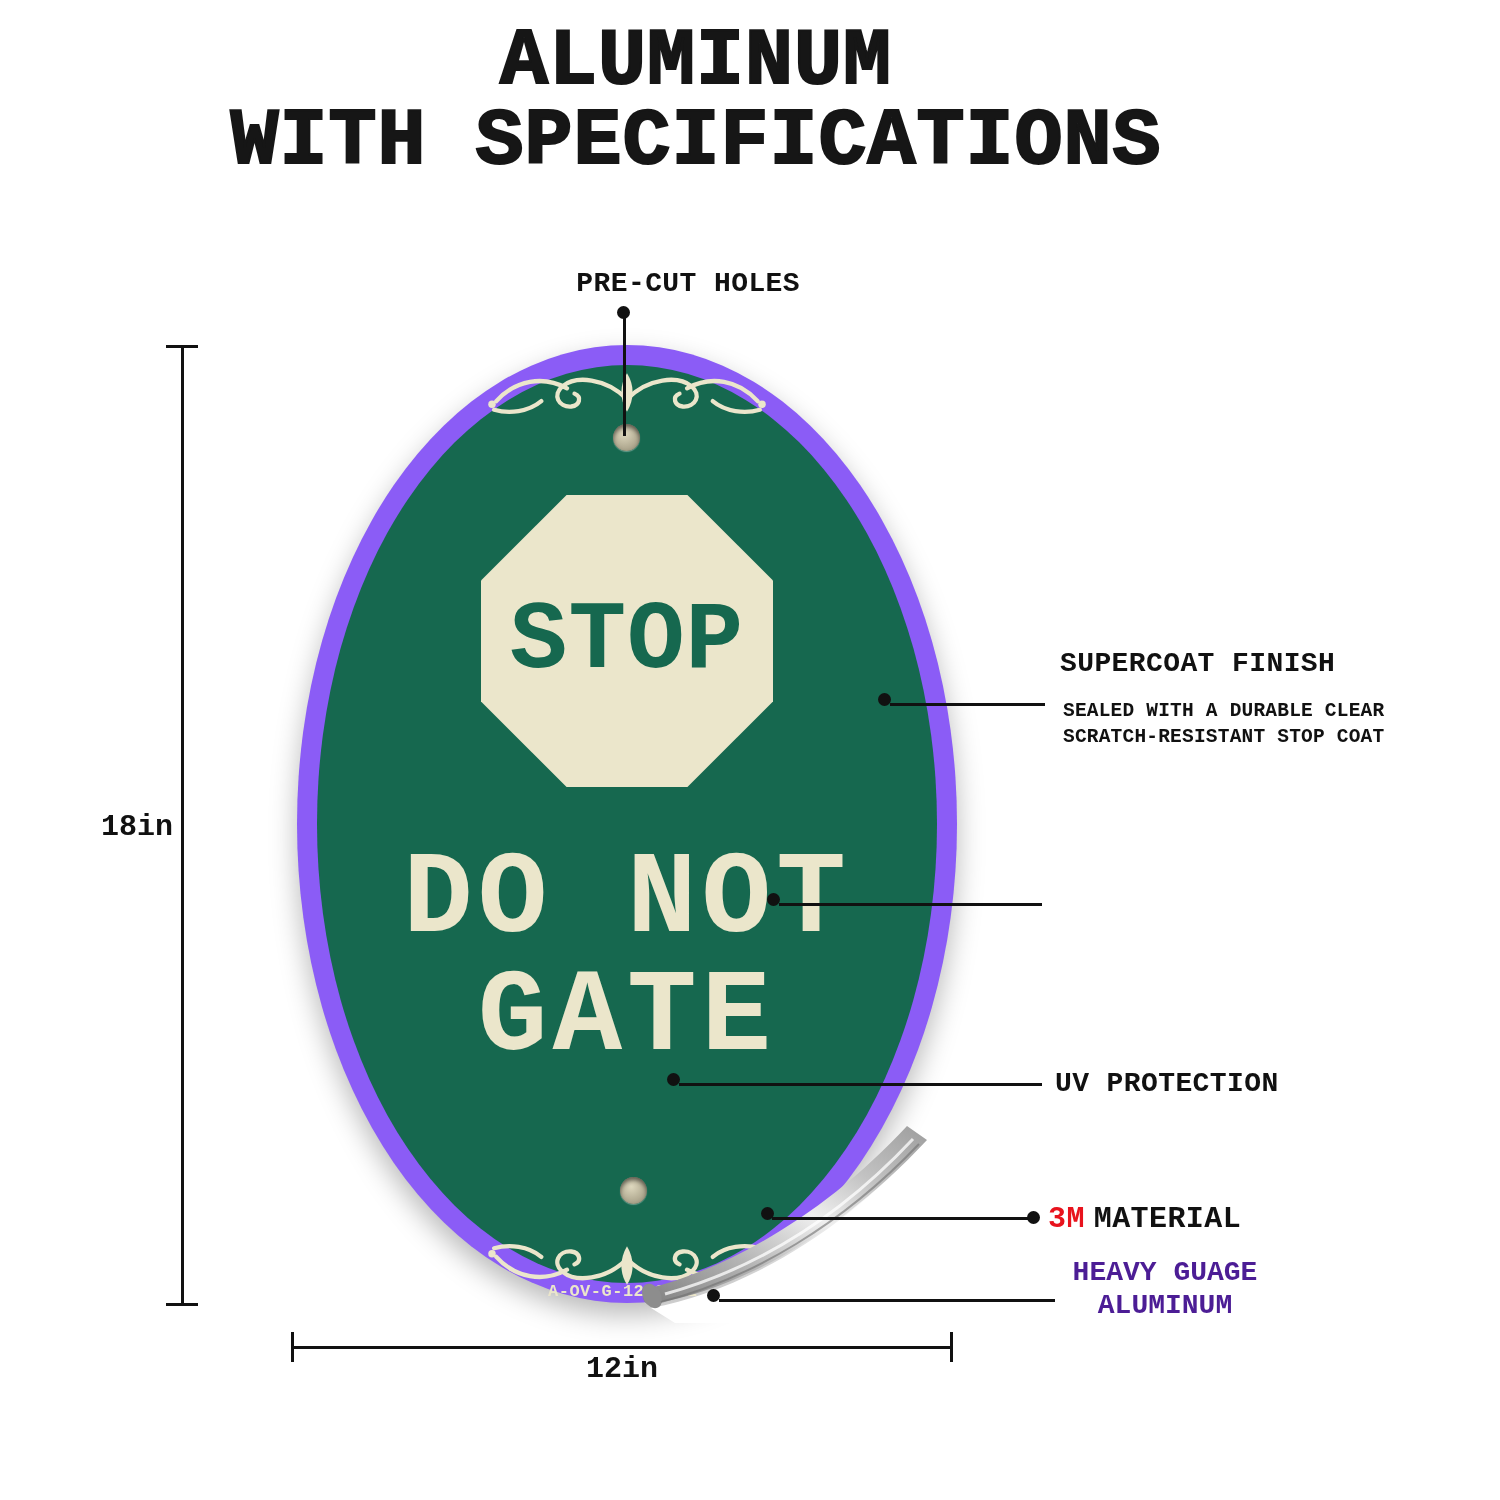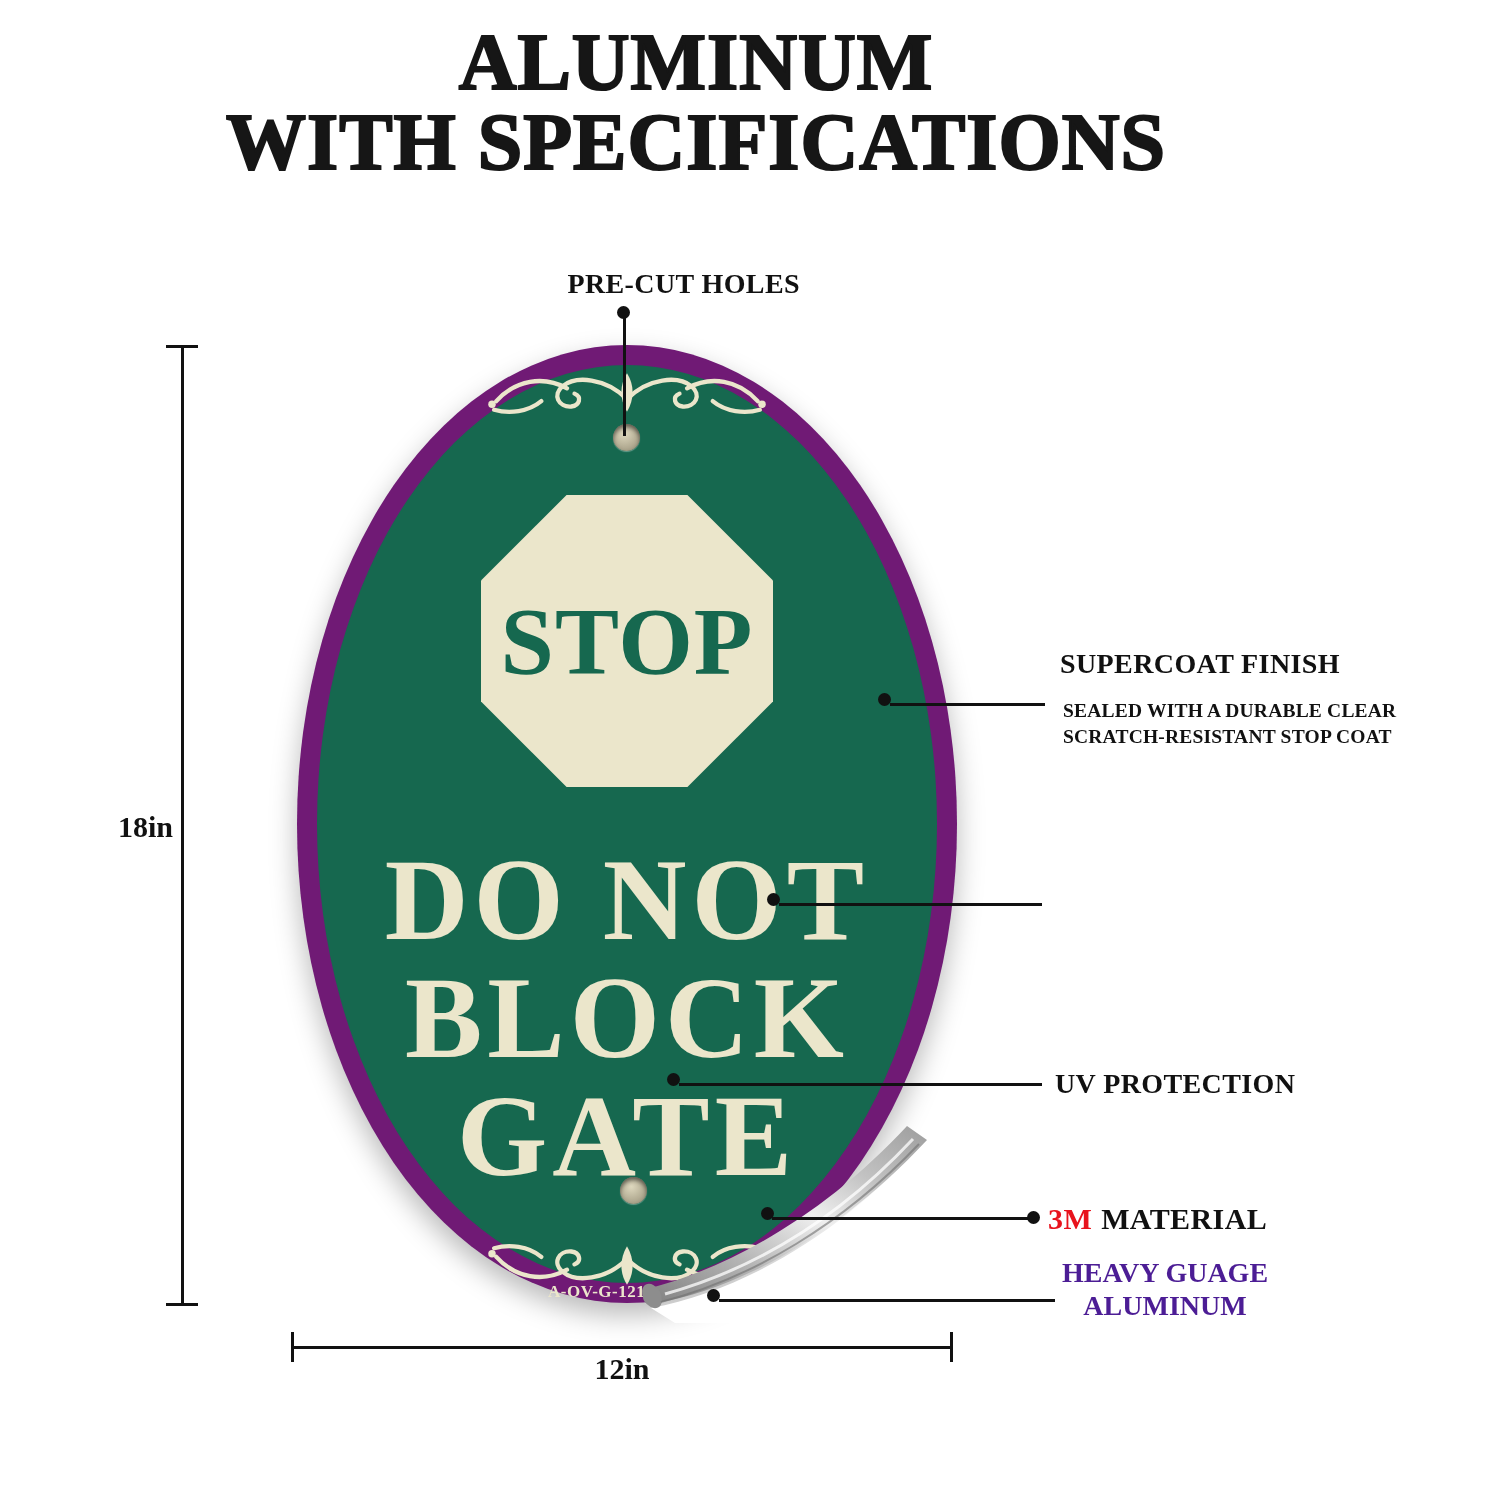--- a/index.html
+++ b/index.html
@@ -1,27 +1,27 @@
 <!DOCTYPE html>
 <html><head>
 <meta charset="utf-8">
 <style>
   html,body{margin:0;padding:0;background:#fff;}
   .canvas{position:relative;width:1481px;height:1500px;background:#ffffff;overflow:hidden;
-          font-family:Liberation Serif, serif;color:#161616;padding-left:17px;}
+          font-family:Liberation Mono, monospace;color:#161616;padding-left:17px;}
 
   
   .title{position:absolute;left:0;top:22px;width:1392px;text-align:center;font-weight:bold;
          color:#161616;-webkit-text-stroke:2.2px #161616;letter-spacing:1px;}
   .title .t1{font-size:80px;line-height:80px;}
   .title .t2{font-size:80px;line-height:80px;margin-top:0px;}
 
   
   .sign-outer{position:absolute;left:297px;top:345px;width:660px;height:958px;border-radius:50%;
-              background:#701a75;box-shadow:0 12px 28px rgba(0,0,0,0.28);}
+              background:#8b5cf6;box-shadow:0 12px 28px rgba(0,0,0,0.28);}
   .sign-inner{position:absolute;left:20px;top:20px;right:20px;bottom:20px;border-radius:50%;background:#16684F;}
   .flourish{position:absolute;left:50%;transform:translateX(-50%);width:300px;height:60px;}
   .flourish.bottom{transform:translateX(-50%) scaleY(-1);}
   .hole{position:absolute;width:27px;height:27px;border-radius:50%;
         background:radial-gradient(circle at 42% 36%, #ded8be 0%, #b6af96 55%, #938d76 100%);
         box-shadow:inset 0 3px 4px rgba(0,0,0,0.5), 0 1px 1px rgba(255,255,255,0.35);}
   .octagon{position:absolute;left:calc(50% - 146px);top:150px;width:292px;height:292px;background:#EBE6CB;
            clip-path:polygon(29.3% 0%,70.7% 0%,100% 29.3%,100% 70.7%,70.7% 100%,29.3% 100%,0% 70.7%,0% 29.3%);
            display:flex;align-items:center;justify-content:center;}
   .stop-text{font-size:96px;font-weight:bold;color:#16684F;letter-spacing:1px;}
@@ -71,21 +71,20 @@
 
     <div class="hole" style="left:calc(50% - 14px);top:79px"></div>
     <div class="hole" style="left:calc(50% - 7px);top:832px"></div>
 
     <div class="octagon">
       <span class="stop-text">STOP</span>
     </div>
 
     <div class="sign-message">
       <div>DO NOT</div>
-      <div>BLOCK</div>
       <div>GATE</div>
     </div>
 
     <svg class="flourish bottom" style="top:884px" viewBox="0 0 280 56">
       <g fill="none" stroke="#EBE6CB" stroke-width="4" stroke-linecap="round">
         <path d="M140 28 C 120 8, 92 6, 80 16 C 70 24, 76 36, 88 35 C 96 34, 98 26, 91 23"></path>
         <path d="M140 28 C 160 8, 188 6, 200 16 C 210 24, 204 36, 192 35 C 184 34, 182 26, 189 23"></path>
         <path d="M84 18 C 62 6, 36 10, 18 30"></path>
         <path d="M196 18 C 218 6, 244 10, 262 30"></path>
         <path d="M60 30 C 48 40, 30 42, 16 38"></path>

